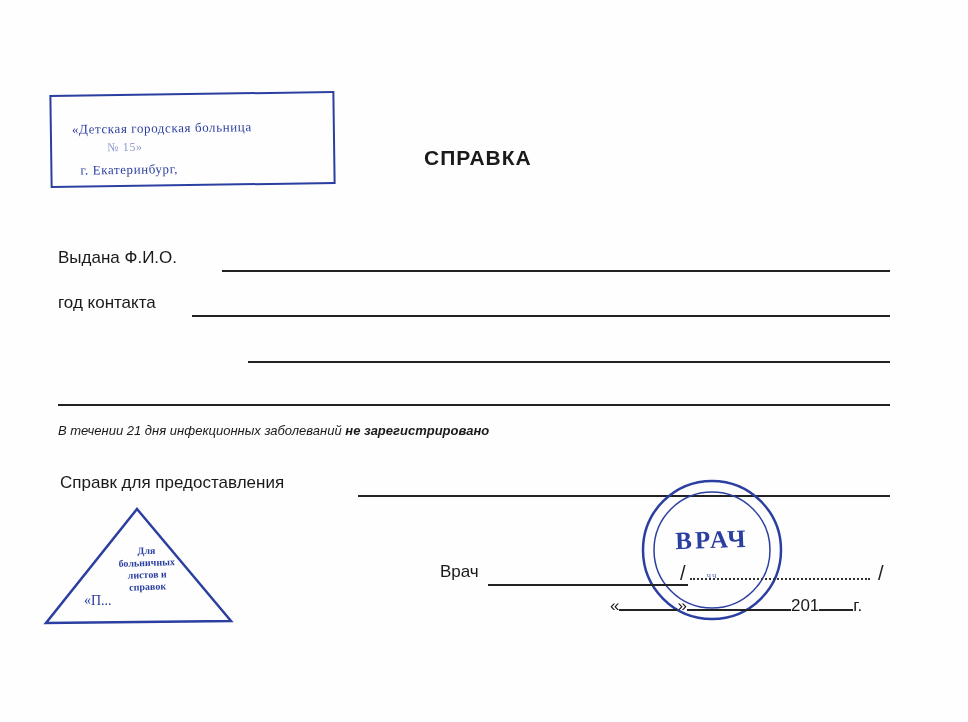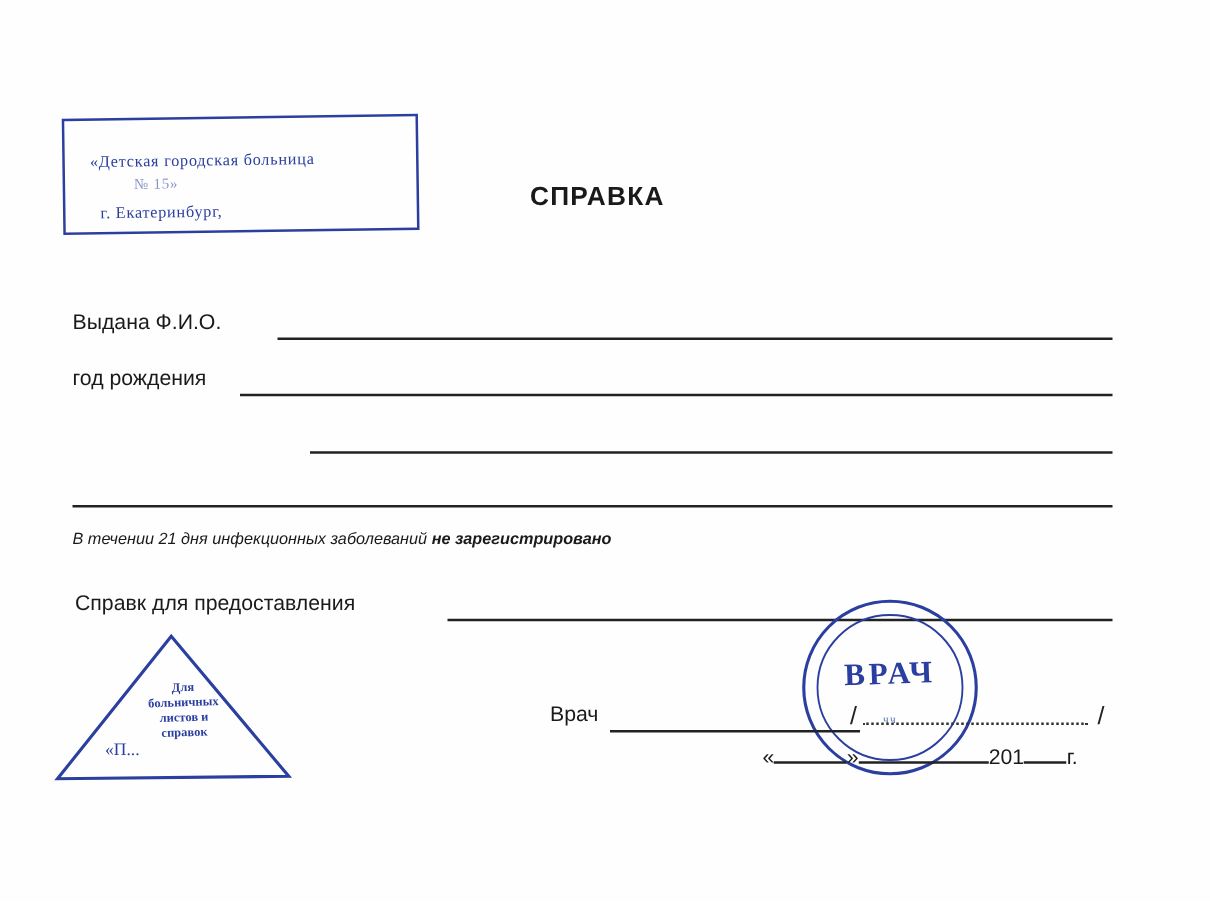--- a/index.html
+++ b/index.html
@@ -205,21 +205,21 @@
     <span class="line l2">№ 15»</span>
     <span class="line l3">г. Екатеринбург,</span>
   </div>
 
 
   <div class="title">СПРАВКА</div>
 
   <div class="field" style="left:58px; top:248px;">Выдана Ф.И.О.</div>
   <div class="rule" style="left:222px; top:270px; width:668px;"></div>
 
-  <div class="field" style="left:58px; top:293px;">год рождения</div>
+  <div class="field" style="left:58px; top:293px;">год контакта</div>
   <div class="rule" style="left:192px; top:315px; width:698px;"></div>
 
   <div class="rule" style="left:248px; top:361px; width:642px;"></div>
   <div class="rule" style="left:58px; top:404px; width:832px;"></div>
 
   <div class="note-italic">
     <span class="plain">В течении 21 дня инфекционных заболеваний </span><span>не зарегистрировано</span>
   </div>
 
   <div class="sprav-line">Справк   для предоставления</div>

